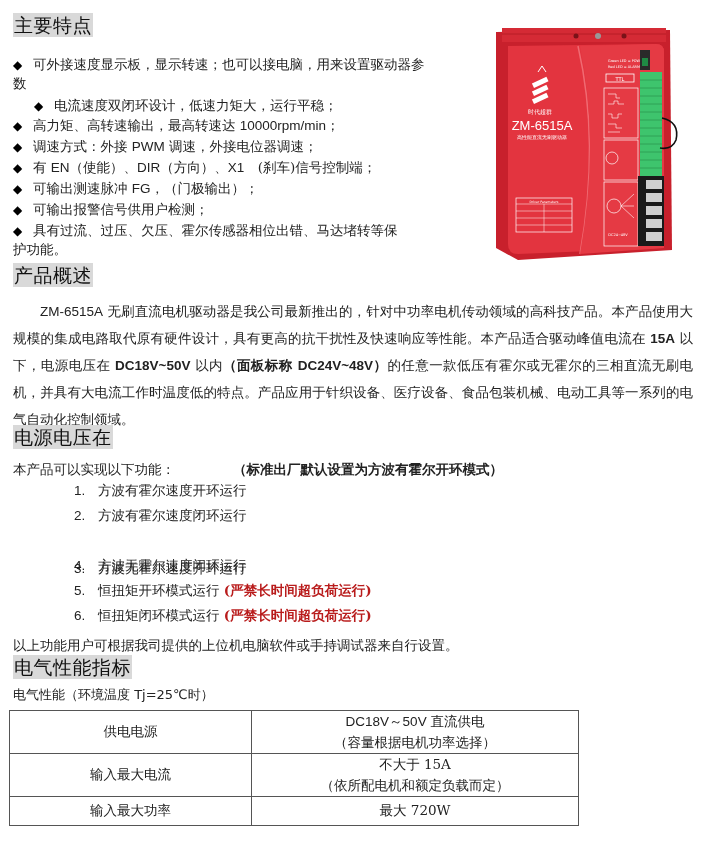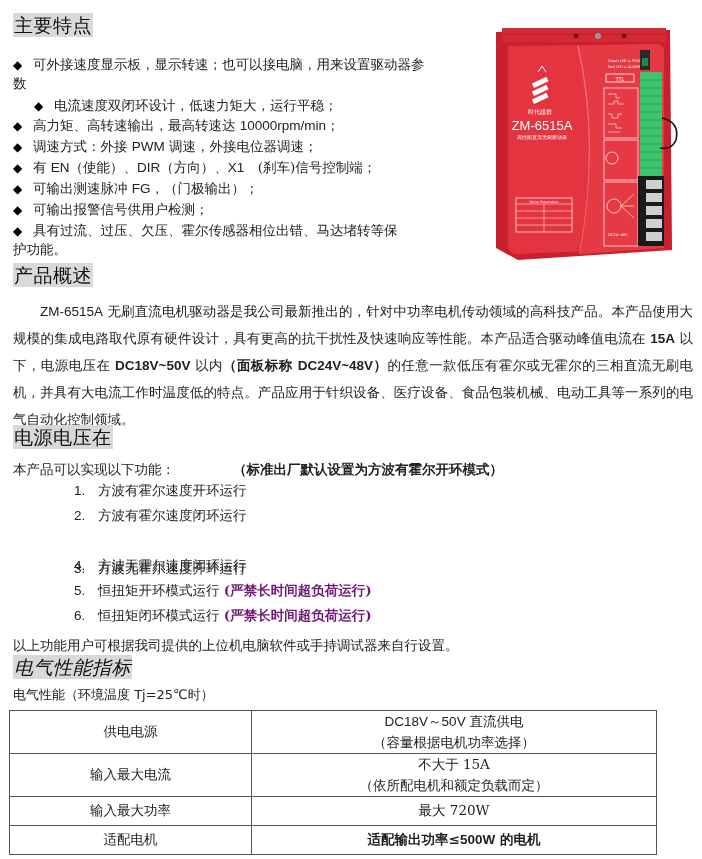--- a/index.html
+++ b/index.html
@@ -10,33 +10,33 @@
     position: absolute; left: 13px; height: 24px; padding: 0 1px;
     background: #d9d9d9; font-family: "DejaVu Sans", "Liberation Sans", sans-serif;
     font-size: 19px; line-height: 24px; color: #111; letter-spacing: 0.5px;
   }
 
   .line { position: absolute; left: 13px; font-size: 13.5px; line-height: 26px; white-space: nowrap; color: #222; }
   .bullet { display: inline-block; width: 20px; font-size: 12px; color: #000; }
   .latin { font-family: "Liberation Sans", "DejaVu Sans", sans-serif; }
   .bold { font-weight: bold; font-family: "Liberation Sans", "DejaVu Sans", sans-serif; margin-top: 40px; }
   .boldcn { font-weight: bold; }
-  .red { color: #701a75; font-weight: bold; margin-top: 12px; }
+  .red { color: #b91c1c; font-weight: bold; margin-top: 12px; }
 
   .para { position: absolute; left: 13px; width: 680px; font-size: 13.5px; line-height: 27px; text-align: justify; }
   .para .indent { display: inline-block; width: 27px; }
 
   .num-item { position: absolute; left: 74px; font-size: 13.5px; line-height: 18px; white-space: nowrap; }
   .num-item .num { display: inline-block; width: 24px; font-family: "Liberation Sans", "DejaVu Sans", sans-serif; }
 
   
   .product { position: absolute; left: 488px; top: 22px; width: 196px; height: 240px; }
 
   
-  .spec-table { position: absolute; left: 9px; top: 710px; width: 648px; border-collapse: collapse; font-size: 13.5px; }
+  .spec-table { position: absolute; left: 9px; top: 710px; width: 570px; border-collapse: collapse; font-size: 13.5px; }
   .spec-table td { border: 1px solid #555; text-align: center; vertical-align: middle; color: #222; }
   .spec-table td.k { width: 242px; }
   .spec-table .two { line-height: 21px; }
 </style>
 </head>
 <body>
 
 <div class="h1" style="top:13px;">主要特点</div>
 
 <div class="line" style="top:51px;">
@@ -181,21 +181,21 @@
 </div>
 <div class="num-item" style="top:581px;">
   <span class="num">5.</span><span>恒扭矩开环模式运行</span> <span class="red">(严禁长时间超负荷运行)</span>
 </div>
 <div class="num-item" style="top:606px;">
   <span class="num">6.</span><span>恒扭矩闭环模式运行</span> <span class="red">(严禁长时间超负荷运行)</span>
 </div>
 
 <div class="line" style="top:632px;">以上功能用户可根据我司提供的上位机电脑软件或手持调试器来自行设置。</div>
 
-<div class="h1" style="top:655px;font-style:italic;">电气性能指标</div>
+<div class="h1" style="top:655px;">电气性能指标</div>
 <div class="line" style="top:682px; font-family:'DejaVu Sans','Liberation Sans',sans-serif; font-size:13px;">电气性能（环境温度 Tj=25℃时）</div>
 
 <table class="spec-table">
   <tbody>
       <tr style="height:42px;">
     <td class="k">供电电源</td>
     <td class="two">
       <div class="latin">DC18V～50V 直流供电</div>
       <div>（容量根据电机功率选择）</div>
     </td>
@@ -204,20 +204,14 @@
     <td class="k">输入最大电流</td>
     <td class="two">
       <div>不大于 15A</div>
       <div>（依所配电机和额定负载而定）</div>
     </td>
   </tr>
   <tr style="height:29px;">
     <td class="k">输入最大功率</td>
     <td>最大 720W</td>
   </tr>
-  <tr style="height:29px;">
-    <td class="k">适配电机</td>
-    <td>
-      <span class="boldcn">适配输出功率≤</span><span class="bold">500W</span><span class="boldcn"> 的电机</span>
-    </td>
-  </tr>
 </tbody>
   </table>
 
 </body></html>

